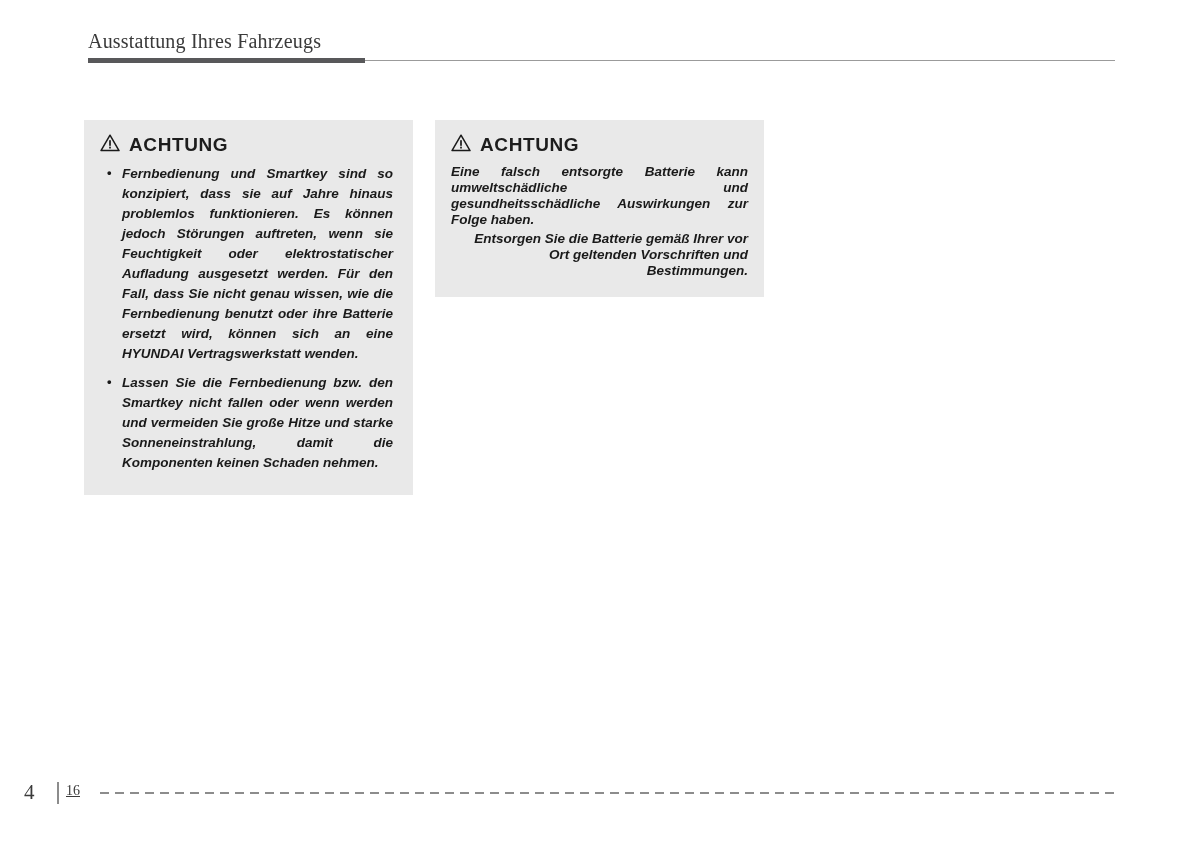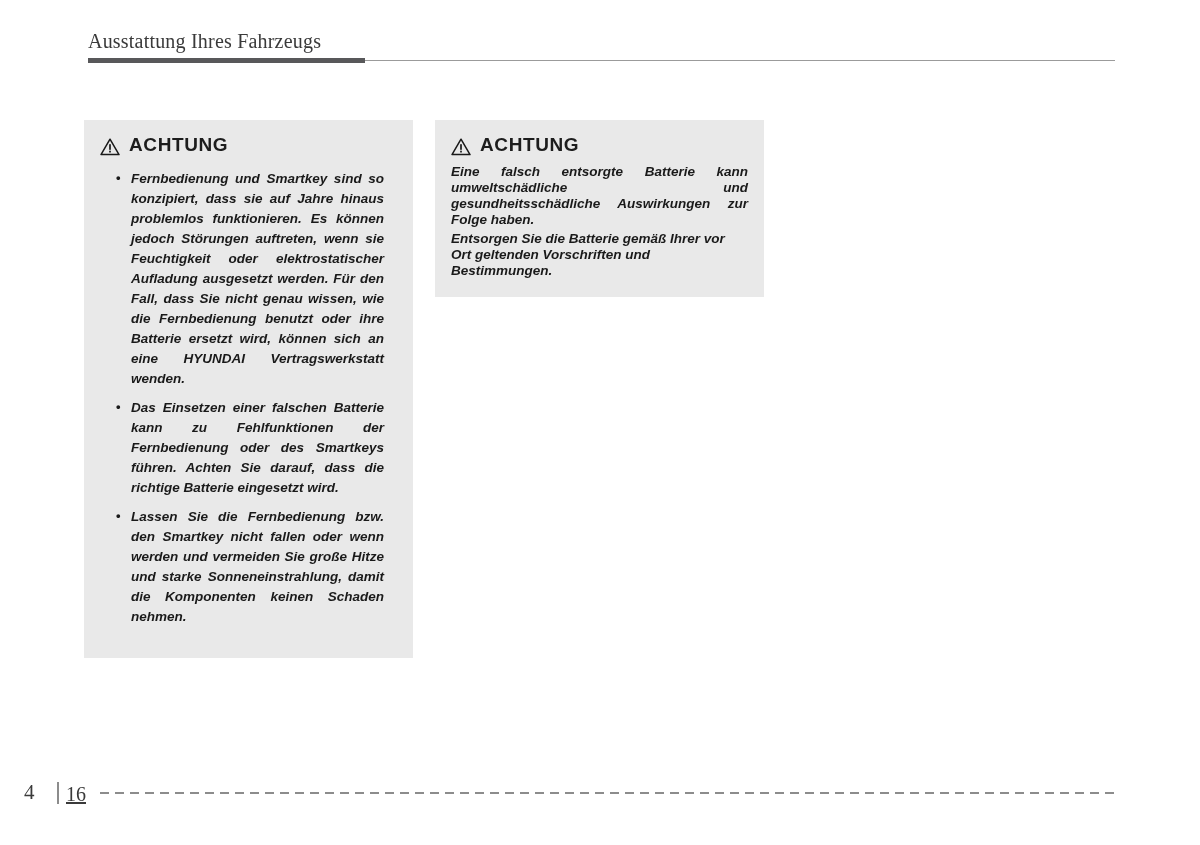--- a/index.html
+++ b/index.html
@@ -70,40 +70,40 @@
     width: 329px;
   }
 
   .notice-box {
     background: #e9e9e9;
     padding: 14px 16px 18px 16px;
     box-sizing: border-box;
   }
   .notice-head {
     display: flex;
-    align-items: flex-end;
+    align-items: flex-start;
     gap: 9px;
     margin-bottom: 8px;
   }
   .warn-icon {
     width: 20px;
     height: 18px;
     display: block;
   }
   .notice-title {
     font-size: 19px;
     font-weight: bold;
     color: #1d1d1d;
     letter-spacing: 0.6px;
     font-family: "Liberation Sans", sans-serif;
   }
 
   ul.bullets {
     list-style: none;
-    margin: 13px;
+    margin: 4px;
     padding: 0;
   }
   ul.bullets li {
     position: relative;
     padding-left: 18px;
     margin-bottom: 9px;
     font-size: 13.5px;
     line-height: 20px;
     font-style: italic;
     font-weight: bold;
@@ -127,21 +127,21 @@
     font-size: 13.5px;
     line-height: 16px;
     font-style: italic;
     font-weight: bold;
     color: #1a1a1a;
     text-align: justify;
     text-justify: inter-word;
     margin: 0 0 3px 0;
   }
   .para:last-child { margin-bottom: 0; }
-  .para.last-line-left { text-align: left; }
+  .para.last-line-left { text-align: right; }
 
   
   .footer {
     position: absolute;
     left: 0;
     top: 780px;
     width: 1200px;
     height: 40px;
   }
   .footer-chapter {
@@ -158,21 +158,21 @@
     top: 2px;
     width: 2px;
     height: 22px;
     background: #8c8c8c;
   }
   .footer-page {
     position: absolute;
     left: 66px;
     top: 3px;
     font-family: "Liberation Serif", serif;
-    font-size: 20px;
+    font-size: 14px;
     color: #3a3a3a;
     text-decoration: underline;
   }
   .footer-dashes {
     position: absolute;
     left: 100px;
     top: 12px;
     width: 1020px;
     height: 2px;
     background-image: repeating-linear-gradient(to right, #8c8c8c 0 9px, rgba(0,0,0,0) 9px 15px);
@@ -196,21 +196,20 @@
           <svg class="warn-icon" viewBox="0 0 20 18" xmlns="http://www.w3.org/2000/svg">
             <path d="M10 1.2 L19 16.6 L1 16.6 Z" fill="none" stroke="#1a1a1a" stroke-width="1.5" stroke-linejoin="round"></path>
             <rect x="9.15" y="6.2" width="1.7" height="5.6" fill="#1a1a1a"></rect>
             <rect x="9.15" y="12.7" width="1.7" height="1.8" fill="#1a1a1a"></rect>
           </svg>
         </span>
         <span class="notice-title">ACHTUNG</span>
       </div>
       <ul class="bullets">
         <li>Fernbedienung und Smartkey sind so konzipiert, dass sie auf Jahre hinaus problemlos funktionieren. Es können jedoch Störungen auftreten, wenn sie Feuchtigkeit oder elektrostatischer Aufladung ausgesetzt werden. Für den Fall, dass Sie nicht genau wissen, wie die Fernbedienung benutzt oder ihre Batterie ersetzt wird, können sich an eine HYUNDAI Vertragswerkstatt wenden.</li>
-        <li>Das Einsetzen einer falschen Batterie kann zu Fehlfunktionen der Fernbedienung oder des Smartkeys führen. Achten Sie darauf, dass die richtige Batterie eingesetzt wird.</li>
         <li>Lassen Sie die Fernbedienung bzw. den Smartkey nicht fallen oder wenn werden und vermeiden Sie große Hitze und starke Sonneneinstrahlung, damit die Komponenten keinen Schaden nehmen.</li>
       </ul>
     </div>
   </div>
 
   <div class="col-right">
     <div class="notice-box">
       <div class="notice-head">
         <span>
           <svg class="warn-icon" viewBox="0 0 20 18" xmlns="http://www.w3.org/2000/svg">

